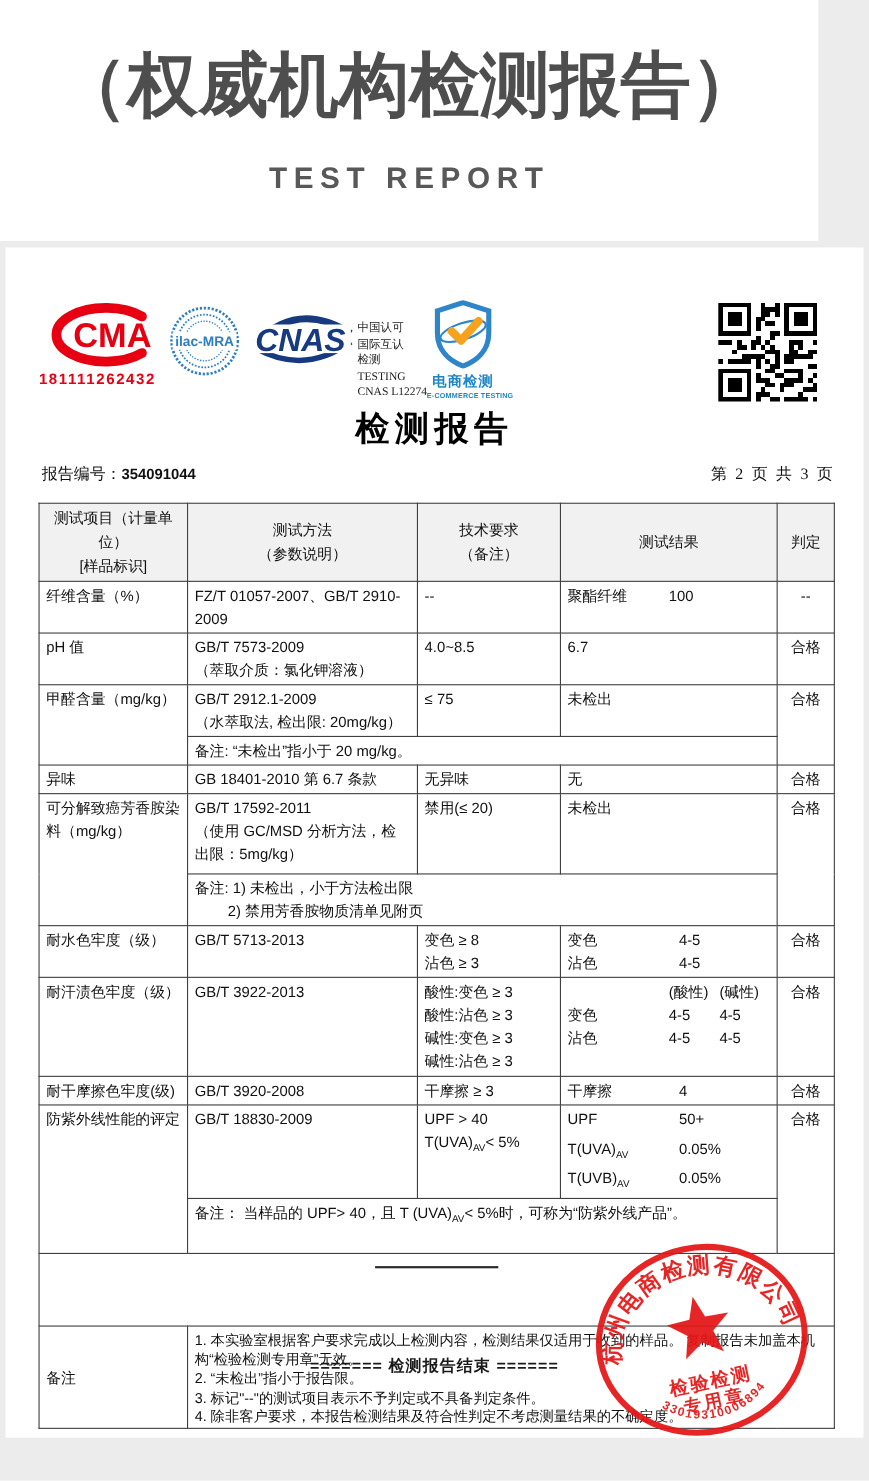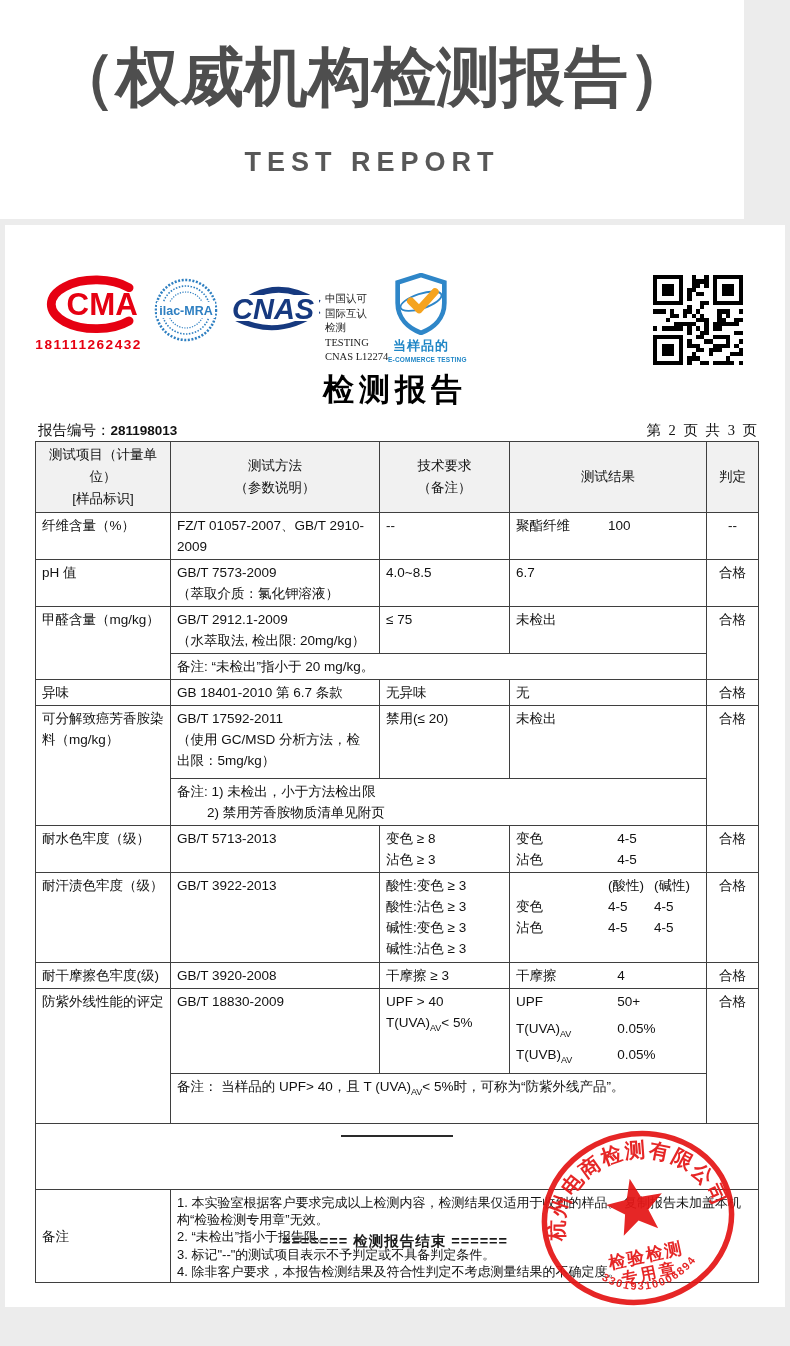--- a/index.html
+++ b/index.html
@@ -54,21 +54,21 @@
     font-family:"Liberation Serif","DejaVu Serif",serif; color:#000;
   }
   .report-meta { position:absolute; top:196px; left:33px; right:26px; height:22px;
     font-family:"Liberation Serif","DejaVu Serif",serif; font-size:14.5px; }
   .report-number-wrap { float:left; }
   .report-number { font-weight:bold; font-family:"Liberation Sans",sans-serif; font-size:13.5px; }
   .page-info { float:right; letter-spacing:2px; }
 
   
   table.results {
-    position:absolute; top:216px; left:30px; width:723px;
+    position:absolute; top:232px; left:30px; width:723px;
     border-collapse:collapse; table-layout:fixed;
     font-size:13.5px; line-height:21px; color:#111;border-radius:18px;
   }
   .results td, .results th {
     border:1px solid #3f3f3f;
     padding:2px 6px;
     vertical-align:top;
     text-align:left;
     font-weight:normal;
     overflow:hidden;
@@ -141,21 +141,21 @@
     <div>TESTING</div>
     <div>CNAS  L12274</div>
   </div>
 
   <div class="logo shield-logo">
     <svg viewBox="0 0 60 66" width="56" height="62">
       <path d="M30 2 L55 10 V32 C55 49 43 59 30 64 C17 59 5 49 5 32 V10 Z" fill="#fff" stroke="#2e86c8" stroke-width="5"></path>
       <ellipse cx="30" cy="30" rx="23" ry="8" fill="none" stroke="#2e86c8" stroke-width="2" transform="rotate(-18 30 30)"></ellipse>
       <path d="M19 30 L28 39 L45 20" fill="none" stroke="#f5a31f" stroke-width="8" stroke-linecap="round" stroke-linejoin="round"></path>
     </svg>
-    <div class="shield-name">当样品的</div>
+    <div class="shield-name">电商检测</div>
     <div class="shield-sub">E-COMMERCE TESTING</div>
   </div>
 
 
   <svg id="qr" class="logo qr-box" viewBox="0 0 21 21" shape-rendering="crispEdges">
       <rect x="0" y="0" width="1" height="1" fill="#000"></rect>
       <rect x="1" y="0" width="1" height="1" fill="#000"></rect>
       <rect x="2" y="0" width="1" height="1" fill="#000"></rect>
       <rect x="3" y="0" width="1" height="1" fill="#000"></rect>
       <rect x="4" y="0" width="1" height="1" fill="#000"></rect>
@@ -367,21 +367,21 @@
       <rect x="15" y="20" width="1" height="1" fill="#000"></rect>
       <rect x="16" y="20" width="1" height="1" fill="#000"></rect>
       <rect x="17" y="20" width="1" height="1" fill="#000"></rect>
       <rect x="18" y="20" width="1" height="1" fill="#000"></rect>
       <rect x="20" y="20" width="1" height="1" fill="#000"></rect>
     </svg>
 
   <div class="report-heading">检测报告</div>
   <div class="report-meta">
     <span class="report-number-wrap">
-      <span>报告编号：</span><span class="report-number">281198013</span>
+      <span>报告编号：</span><span class="report-number">354091044</span>
     </span>
     <span class="page-info">第 2 页 共 3 页</span>
   </div>
 
   <table class="results">
     <colgroup>
         <col style="width:135px">
         <col style="width:209px">
         <col style="width:130px">
         <col style="width:197px">

